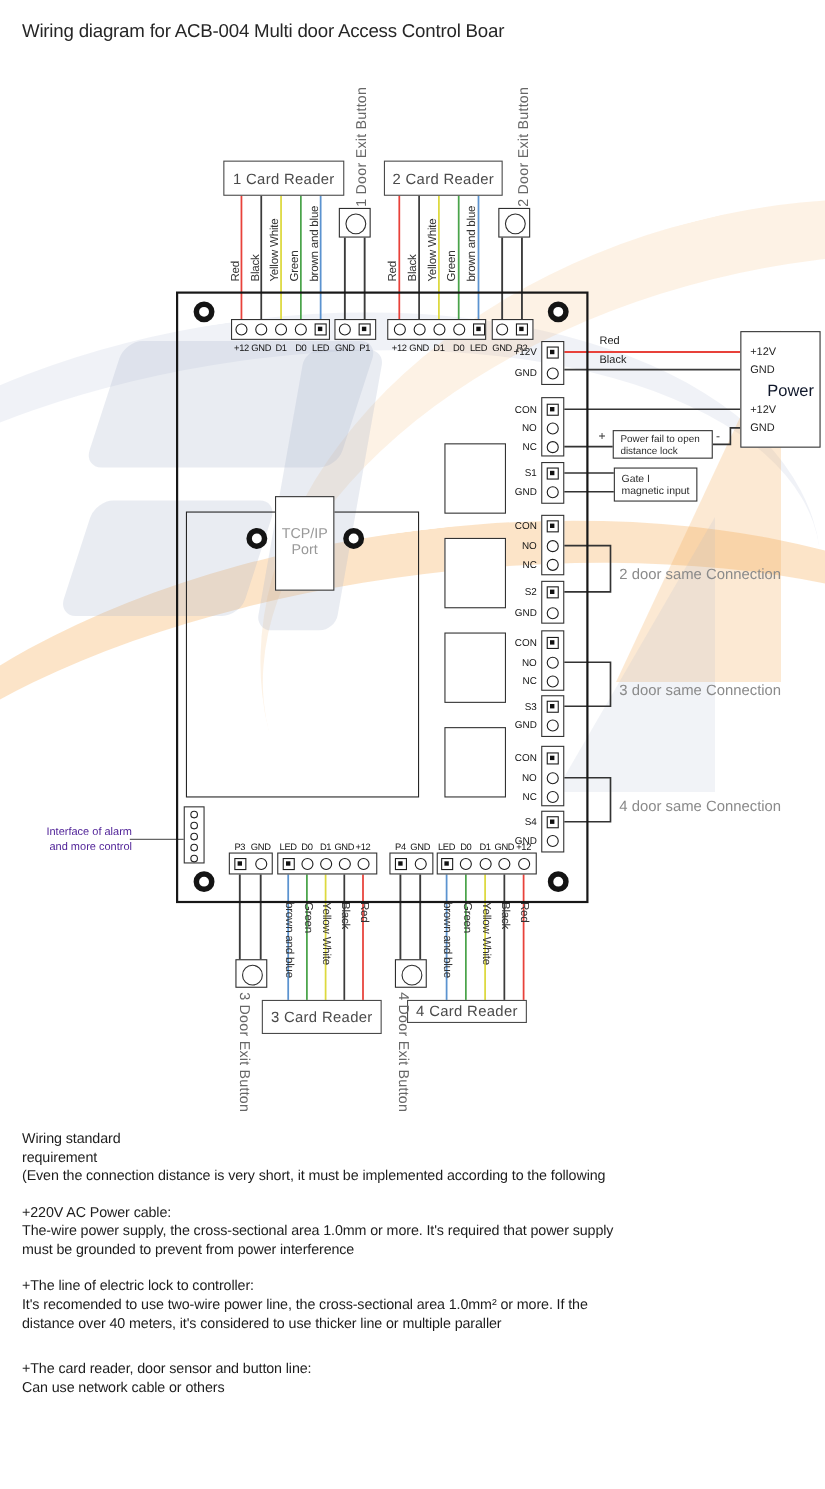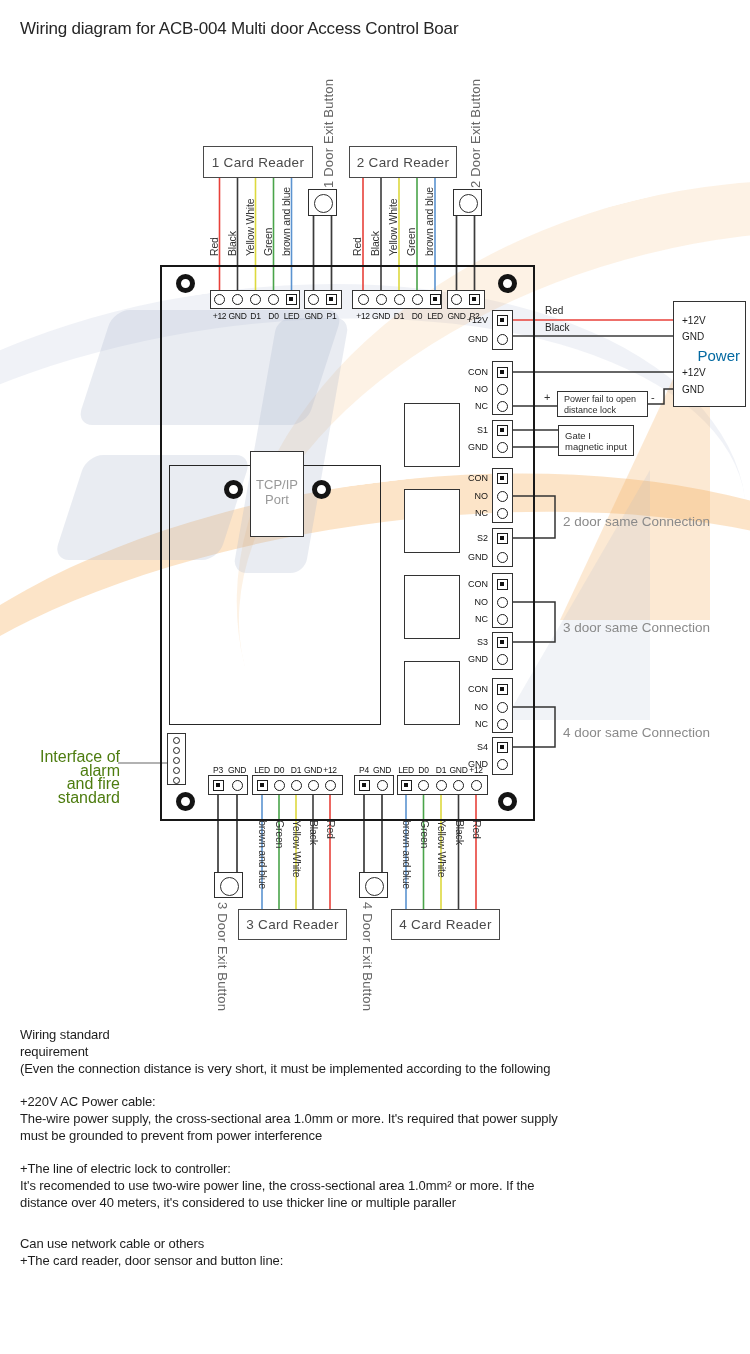--- a/index.html
+++ b/index.html
@@ -19,25 +19,25 @@
   .vdn{position:absolute;writing-mode:vertical-rl;white-space:nowrap;z-index:4}
   .exlab{font-size:13px;color:#666;width:18px;letter-spacing:0.2px}
   .wlab{font-size:10.5px;letter-spacing:-0.2px;color:#333;width:16px}
   .rdr{display:flex;align-items:center;justify-content:center;font-size:13.5px;color:#4a4a4a;border-color:#4a4a4a;letter-spacing:0.3px;z-index:2}
   .ebtn{position:absolute;background:#fff;border:1.6px solid #2e2e2e;z-index:2;box-sizing:border-box}
   .ebtn b{position:absolute;left:5px;top:4px;width:17px;height:17px;border:1.5px solid #2e2e2e;border-radius:50%;display:block;background:#fff}
   .acirc{position:absolute;width:5px;height:5px;border:1.2px solid #222;border-radius:50%;background:#fff;z-index:3;box-sizing:content-box}
   #wires{position:absolute;left:0;top:0;z-index:1;pointer-events:none}
   #title{left:20px;top:19px;font-size:17px;color:#262626;letter-spacing:-0.2px;white-space:nowrap;z-index:4}
   .pl{position:absolute;left:8px;font-size:10px;color:#1d1d1d;line-height:10px}
-  #pwrname{position:absolute;right:5px;top:45px;font-size:15px;color:#0369a1}
+  #pwrname{position:absolute;right:5px;top:45px;font-size:15px;color:#0f172a}
   .smalltxt{font-size:9px;line-height:10.5px;color:#2c2c2c}
   .dl{position:absolute;font-size:13.5px;color:#8a8a8a;white-space:nowrap;z-index:4}
   .sign{position:absolute;font-size:11px;color:#333;z-index:4}
-  #alarmlbl{left:2px;top:750px;width:118px;text-align:right;font-size:16px;line-height:13.5px;color:#4d7c0f;z-index:4}
+  #alarmlbl{left:2px;top:750px;width:118px;text-align:right;font-size:10px;line-height:13.5px;color:#4c1d95;z-index:4}
   #tcplbl{left:250px;top:477px;width:54px;text-align:center;font-size:13px;line-height:15px;color:#999;z-index:3}
   #footer{position:absolute;left:20px;top:1026px;width:718px;font-size:13px;line-height:17px;color:#1d1d1d;letter-spacing:-0.1px;z-index:4}
   .fg{margin:0 0 16px 0}
   #fg3{margin-bottom:24px}
   #fg4{margin-bottom:17px}
   
   .wm{position:absolute;z-index:0}
   #wmArc1{left:-160px;top:480px;width:1150px;height:520px;border-radius:50%;border-top:40px solid rgba(244,164,72,0.30);transform:rotate(-7deg)}
   #wmArc2{left:230px;top:190px;width:980px;height:660px;border-radius:50%;border-top:55px solid rgba(244,164,72,0.14);transform:rotate(-14deg)}
   #wmArc3{left:-250px;top:290px;width:1000px;height:520px;border-radius:50%;border-top:36px solid rgba(110,130,175,0.10);transform:rotate(-8deg)}
@@ -165,33 +165,33 @@
     <div>magnetic input</div>
   </div>
 
   <div class="dl" style="left:563px;top:514px">2 door same Connection</div>
   <div class="dl" style="left:563px;top:620px">3 door same Connection</div>
   <div class="dl" style="left:563px;top:725px">4 door same Connection</div>
 
   <div class="box" style="left:167px;top:733px;width:19px;height:52px"></div>
   <div class="abs" id="alarmlbl">
     <div>Interface of alarm</div>
-    <div>and fire standard</div>
+    <div>and more control</div>
   </div>
 
   <div class="ebtn" style="left:214px;top:872px;width:29px;height:26px">
       <b></b>
     </div>
   <div class="ebtn" style="left:359px;top:872px;width:29px;height:26px">
       <b></b>
     </div>
   <div class="box rdr" style="left:238px;top:909px;width:109px;height:31px">
     <span>3 Card Reader</span>
   </div>
-  <div class="box rdr" style="left:391px;top:909px;width:109px;height:31px">
+  <div class="box rdr" style="left:370px;top:909px;width:109px;height:21px">
     <span>4 Card Reader</span>
   </div>
   <div class="vdn exlab" style="left:212px;top:902px;height:128px">3 Door Exit Button</div>
   <div class="vdn exlab" style="left:357px;top:902px;height:128px">4 Door Exit Button</div>
 
   <div id="footer">
     <div class="fg" id="fg1">
       <div>Wiring standard</div>
       <div>requirement</div>
       <div>(Even the connection distance is very short, it must be implemented according to the following</div>
@@ -200,22 +200,22 @@
       <div>+220V AC Power cable:</div>
       <div>The-wire power supply, the cross-sectional area 1.0mm or more. It's required that power supply</div>
       <div>must be grounded to prevent from power interference</div>
     </div>
     <div class="fg" id="fg3">
       <div>+The line of electric lock to controller:</div>
       <div>It's recomended to use two-wire power line, the cross-sectional area 1.0mm² or more. If the</div>
       <div>distance over 40 meters, it's considered to use thicker line or multiple paraller</div>
     </div>
     <div class="fg" id="fg5">
+      <div>+The card reader, door sensor and button line:</div>
       <div>Can use network cable or others</div>
-      <div>+The card reader, door sensor and button line:</div>
     </div>
   </div>
 <div class="box" style="left:210px;top:290px;width:90px;height:19px"></div>
     <div class="term-c" style="left:214px;top:294px"></div>
     <div class="tlab" style="left:219.5px;top:311px">+12</div>
     <div class="term-c" style="left:232px;top:294px"></div>
     <div class="tlab" style="left:237.5px;top:311px">GND</div>
     <div class="term-c" style="left:250px;top:294px"></div>
     <div class="tlab" style="left:255.5px;top:311px">D1</div>
     <div class="term-c" style="left:268px;top:294px"></div>

